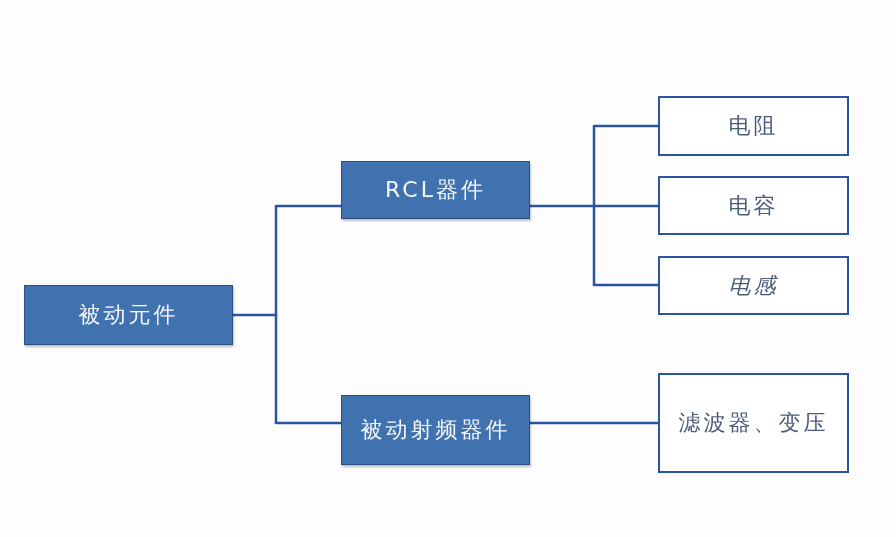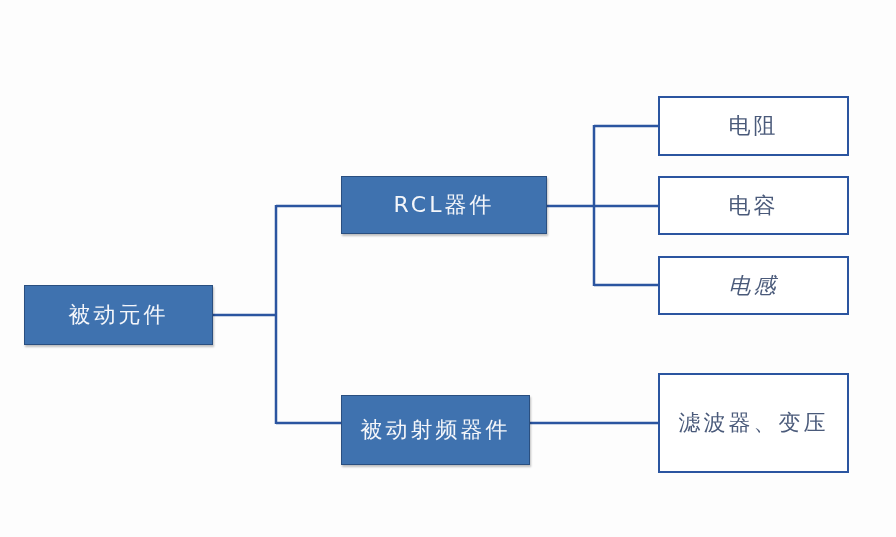--- a/index.html
+++ b/index.html
@@ -26,25 +26,25 @@
 
   <line x1="530" y1="206" x2="594" y2="206"></line>
   <line x1="594" y1="125" x2="594" y2="286"></line>
   <line x1="594" y1="126" x2="658" y2="126"></line>
   <line x1="594" y1="206" x2="658" y2="206"></line>
   <line x1="594" y1="285" x2="658" y2="285"></line>
 
   <line x1="530" y1="423" x2="658" y2="423"></line>
 </svg>
 
-<div class="box filled" style="left:24px; top:285px; width:189px; height:60px;">
+<div class="box filled" style="left:24px; top:285px; width:209px; height:60px;">
   <span>被动元件</span>
 </div>
 
-<div class="box filled" style="left:341px; top:176px; width:206px; height:58px;">
+<div class="box filled" style="left:341px; top:161px; width:189px; height:58px;">
   <span>RCL器件</span>
 </div>
 
 <div class="box filled" style="left:341px; top:395px; width:189px; height:70px;">
   <span>被动射频器件</span>
 </div>
 
 <div class="box outline" style="left:658px; top:96px; width:191px; height:60px;">
   <span>电阻</span>
 </div>

